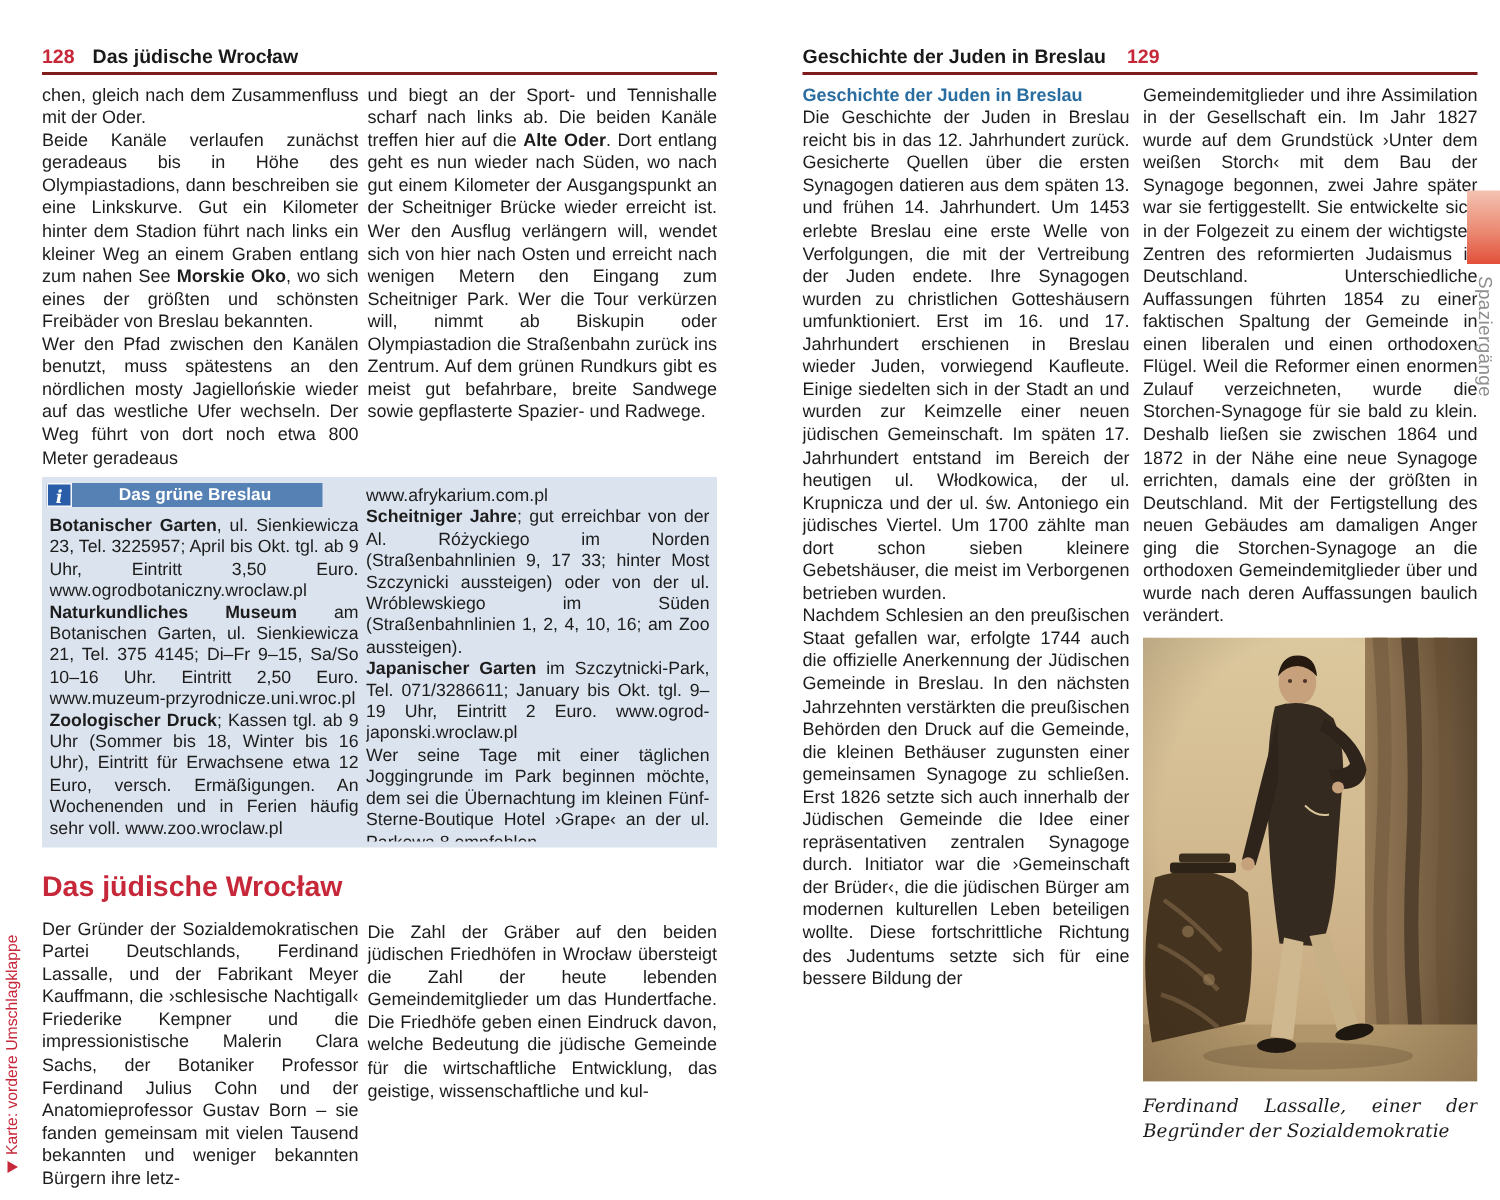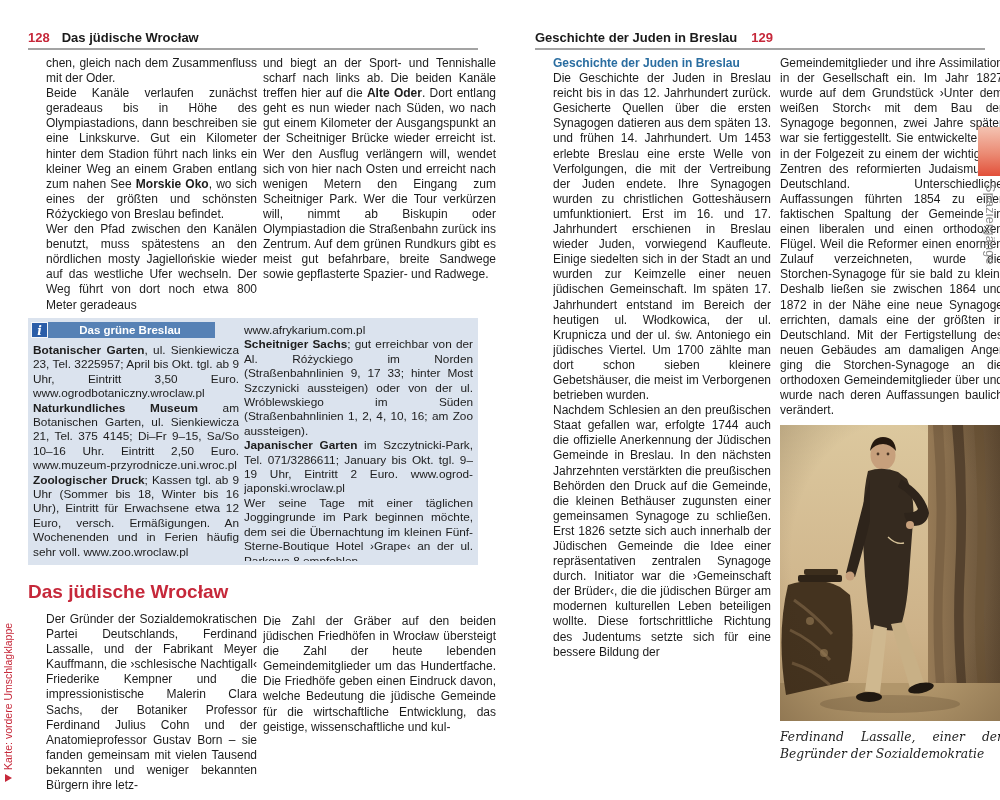--- a/index.html
+++ b/index.html
@@ -7,29 +7,29 @@
     width:1000px; height:800px; position:relative; overflow:hidden;
     background:#ffffff; color:#1c1c1c;
     font-family:"Liberation Sans", sans-serif;
   }
   .page { position:absolute; top:30px; width:450px; height:762px; }
   .page-left  { left:28px; }
   .page-right { left:535px; }
 
   .page-header {
     position:absolute; left:0; top:0; width:100%; height:18px;
-    border-bottom:2px solid #a3a3a3;
+    border-bottom:2px solid #7f1d1d;
     font-size:13px; font-weight:bold; line-height:15px;
   }
   .page-header .pgnum { color:#c6283a; }
   .page-header.hdr-left .pgtitle { margin-left:12px; color:#1a1a1a; }
   .page-header.hdr-right { }
   .page-header.hdr-right .pgtitle { margin-right:14px; color:#1a1a1a; }
 
-  .body-col { position:absolute; overflow:hidden;margin-left:18px; }
+  .body-col { position:absolute; overflow:hidden; }
   .body-col p { margin:0; text-align:justify; font-size:12px; line-height:15.1px; }
 
   .lp-col1 { left:0;    top:26px; width:211px; height:263px; }
   .lp-col2 { left:217px; top:26px; width:233px; height:263px; }
 
   .infobox {
     position:absolute; left:0; top:288px; width:450px; height:247px;
     background:#dbe3ee; overflow:hidden;
   }
   .infobox-header {
@@ -95,41 +95,41 @@
 </head>
 <body>
 
 <div class="page page-left">
   <div class="page-header hdr-left">
     <span class="pgnum">128</span><span class="pgtitle">Das jüdische Wrocław</span>
   </div>
 
   <div class="body-col lp-col1">
     <p>chen, gleich nach dem Zusammenfluss mit der Oder.</p>
-    <p><span>Beide Kanäle verlaufen zunächst geradeaus bis in Höhe des Olympiastadions, dann beschreiben sie eine Linkskurve. Gut ein Kilometer hinter dem Stadion führt nach links ein kleiner Weg an einem Graben entlang zum nahen See </span><b>Morskie Oko</b><span>, wo sich eines der größten und schönsten Różyckiego von Breslau befindet.</span></p>
+    <p><span>Beide Kanäle verlaufen zunächst geradeaus bis in Höhe des Olympiastadions, dann beschreiben sie eine Linkskurve. Gut ein Kilometer hinter dem Stadion führt nach links ein kleiner Weg an einem Graben entlang zum nahen See </span><b>Morskie Oko</b><span>, wo sich eines der größten und schönsten Freibäder von Breslau bekannten.</span></p>
     <p>Wer den Pfad zwischen den Kanälen benutzt, muss spätestens an den nördlichen mosty Jagiellońskie wieder auf das westliche Ufer wechseln. Der Weg führt von dort noch etwa 800 Meter geradeaus</p>
   </div>
 
   <div class="body-col lp-col2">
     <p><span>und biegt an der Sport- und Tennishalle scharf nach links ab. Die beiden Kanäle treffen hier auf die </span><b>Alte Oder</b><span>. Dort entlang geht es nun wieder nach Süden, wo nach gut einem Kilometer der Ausgangspunkt an der Scheitniger Brücke wieder erreicht ist. Wer den Ausflug verlängern will, wendet sich von hier nach Osten und erreicht nach wenigen Metern den Eingang zum Scheitniger Park. Wer die Tour verkürzen will, nimmt ab Biskupin oder Olympiastadion die Straßenbahn zurück ins Zentrum. Auf dem grünen Rundkurs gibt es meist gut befahrbare, breite Sandwege sowie gepflasterte Spazier- und Radwege.</span></p>
   </div>
 
   <div class="infobox">
     <div class="infobox-header">
       <span class="info-ico">i</span>
       <span class="info-bar">Das grüne Breslau</span>
     </div>
     <div class="box-col box-col1">
       <p><b>Botanischer Garten</b><span>, ul. Sienkiewicza 23, Tel. 3225957; April bis Okt. tgl. ab 9 Uhr, Eintritt 3,50 Euro. www.ogrodbotaniczny.wroclaw.pl</span></p>
       <p><b>Naturkundliches Museum</b><span> am Botanischen Garten, ul. Sienkiewicza 21, Tel. 375 4145; Di–Fr 9–15, Sa/So 10–16 Uhr. Eintritt 2,50 Euro. www.muzeum-przyrodnicze.uni.wroc.pl</span></p>
       <p><b>Zoologischer Druck</b><span>; Kassen tgl. ab 9 Uhr (Sommer bis 18, Winter bis 16 Uhr), Eintritt für Erwachsene etwa 12 Euro, versch. Ermäßigungen. An Wochenenden und in Ferien häufig sehr voll. www.zoo.wroclaw.pl</span></p>
     </div>
     <div class="box-col box-col2">
       <p><b></b><span>www.afrykarium.com.pl</span></p>
-      <p><b>Scheitniger Sachs</b><span>; gut erreichbar von der Al. Różyckiego im Norden (Straßenbahnlinien 9, 17 33; hinter Most Szczynicki aussteigen) oder von der ul. Wróblewskiego im Süden (Straßenbahnlinien 1, 2, 4, 10, 16; am Zoo aussteigen).</span></p>
+      <p><b>Scheitniger Jahre</b><span>; gut erreichbar von der Al. Różyckiego im Norden (Straßenbahnlinien 9, 17 33; hinter Most Szczynicki aussteigen) oder von der ul. Wróblewskiego im Süden (Straßenbahnlinien 1, 2, 4, 10, 16; am Zoo aussteigen).</span></p>
       <p><b>Japanischer Garten</b><span> im Szczytnicki-Park, Tel. 071/3286611; January bis Okt. tgl. 9–19 Uhr, Eintritt 2 Euro. www.ogrod-japonski.wroclaw.pl</span></p>
       <p><b></b><span>Wer seine Tage mit einer täglichen Joggingrunde im Park beginnen möchte, dem sei die Übernachtung im kleinen Fünf-Sterne-Boutique Hotel ›Grape‹ an der ul. Parkowa 8 empfohlen.</span></p>
     </div>
   </div>
 
   <div class="section-heading">Das jüdische Wrocław</div>
 
   <div class="body-col lp-bot-col1">
     <p>Der Gründer der Sozialdemokratischen Partei Deutschlands, Ferdinand Lassalle, und der Fabrikant Meyer Kauffmann, die ›schlesische Nachtigall‹ Friederike Kempner und die impressionistische Malerin Clara Sachs, der Botaniker Professor Ferdinand Julius Cohn und der Anatomieprofessor Gustav Born – sie fanden gemeinsam mit vielen Tausend bekannten und weniger bekannten Bürgern ihre letz-</p>
   </div>

